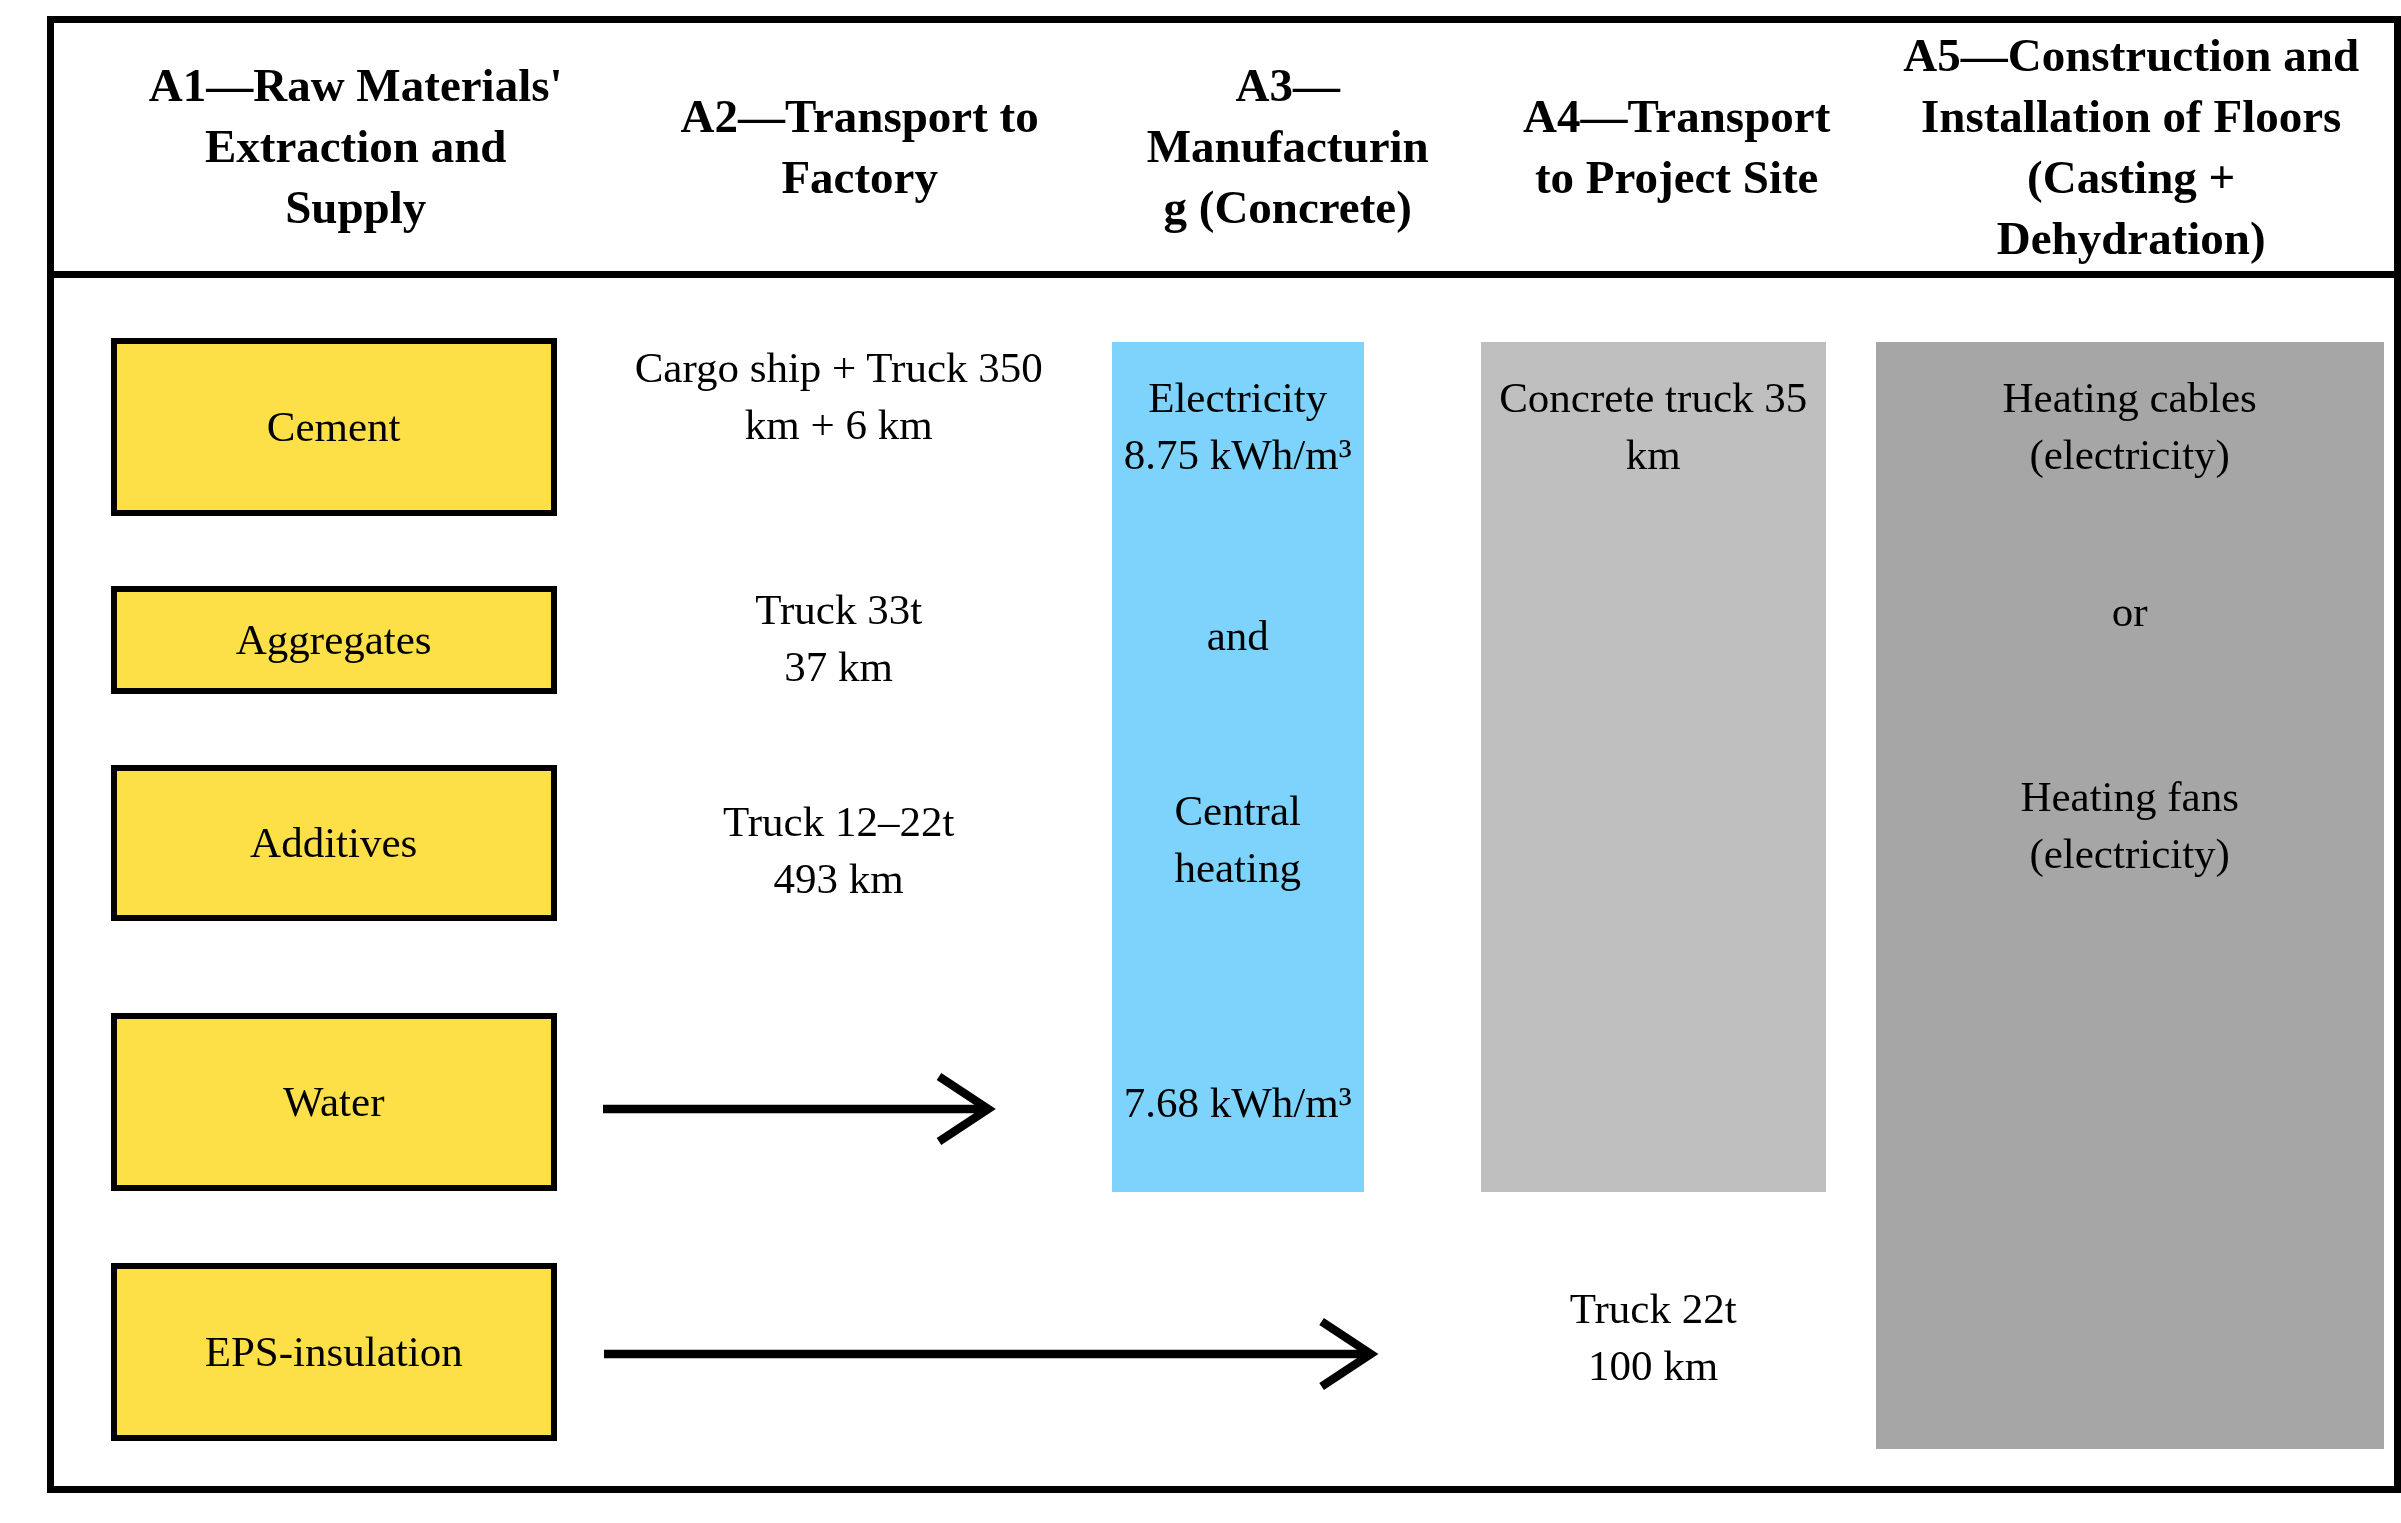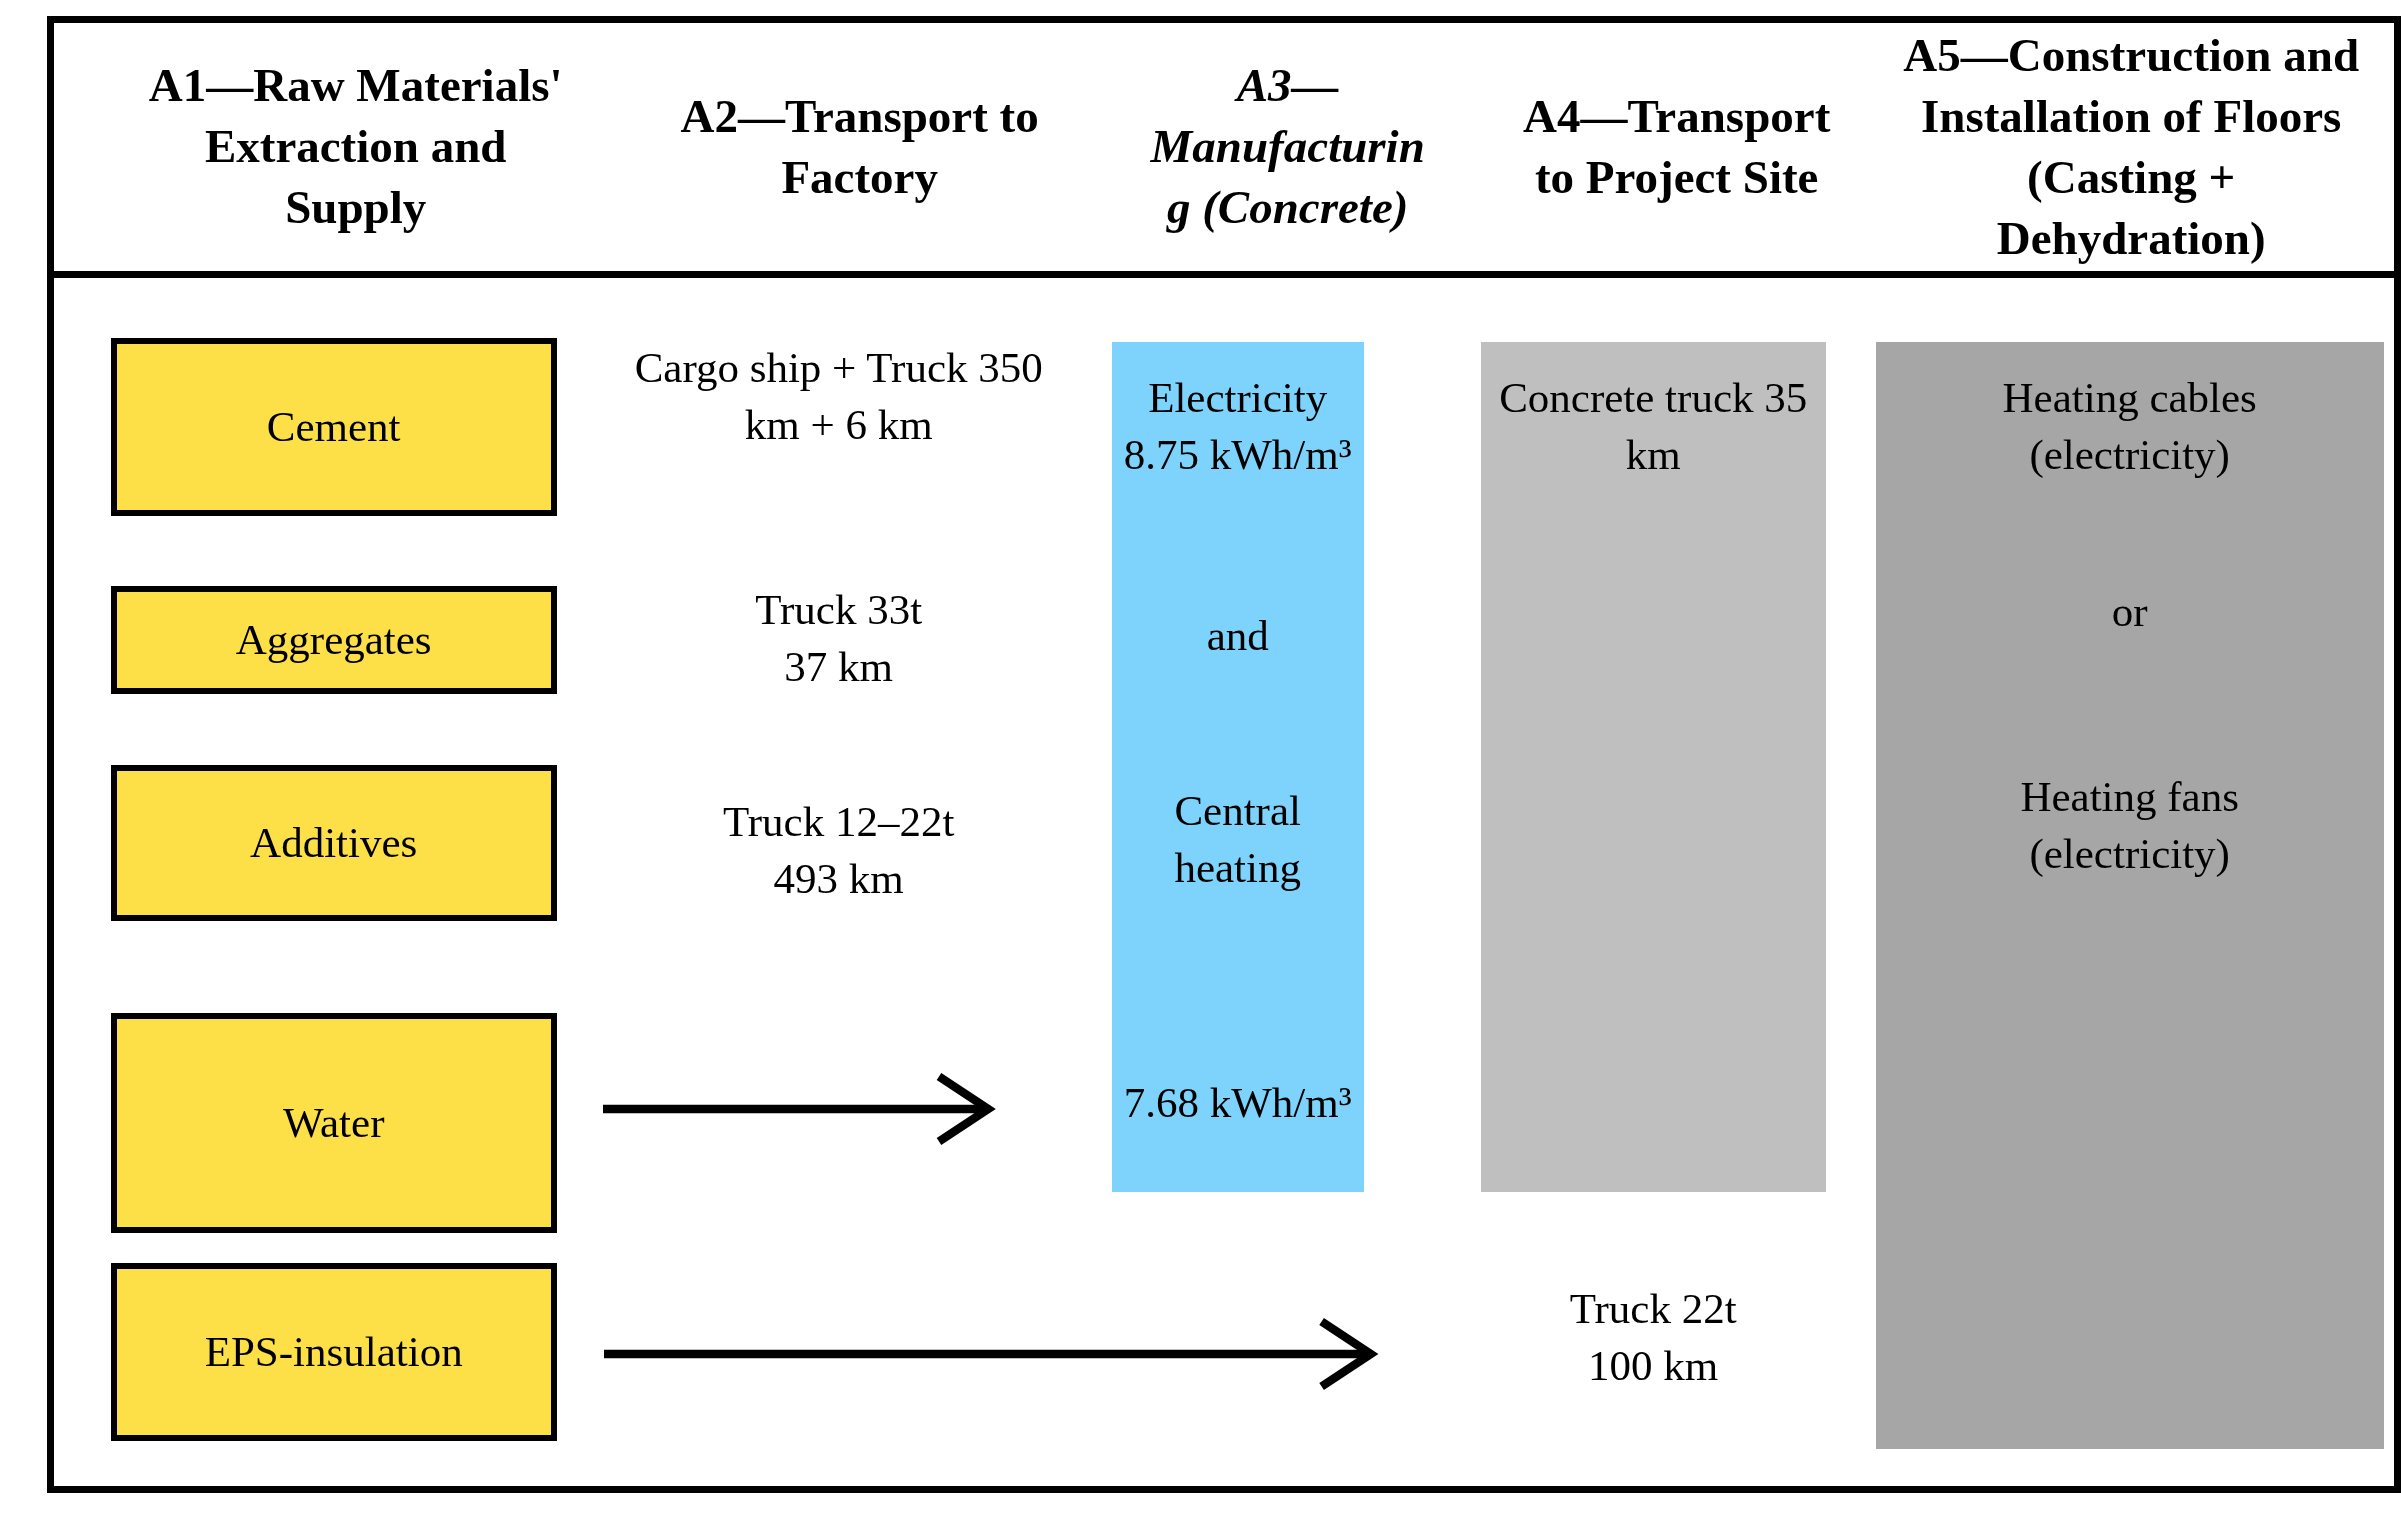--- a/index.html
+++ b/index.html
@@ -84,41 +84,41 @@
 
 <div class="canvas">
   <div class="frame">
 
     <div class="header-row">
       <div class="hcell txt" style="left:37px; width:530px;">A1—Raw Materials'
 Extraction and
 Supply</div>
       <div class="hcell txt" style="left:568px; width:476px;">A2—Transport to
 Factory</div>
-      <div class="hcell txt" style="left:1044px; width:380px;font-style:italic;">A3—
+      <div class="hcell txt" style="left:1044px; width:380px;">A3—
 Manufacturin
 g (Concrete)</div>
       <div class="hcell txt" style="left:1400px; width:446px;">A4—Transport
 to Project Site</div>
       <div class="hcell txt" style="left:1797px; width:561px;">A5—Construction and
 Installation of Floors
 (Casting +
 Dehydration)</div>
     </div>
 
     <div class="matbox" style="top:315px; height:178px;">
       <span class="txt">Cement</span>
     </div>
     <div class="matbox" style="top:563px; height:108px;">
       <span class="txt">Aggregates</span>
     </div>
     <div class="matbox" style="top:742px; height:156px;">
       <span class="txt">Additives</span>
     </div>
-    <div class="matbox" style="top:990px; height:220px;">
+    <div class="matbox" style="top:990px; height:178px;">
       <span class="txt">Water</span>
     </div>
     <div class="matbox" style="top:1240px; height:178px;">
       <span class="txt">EPS-insulation</span>
     </div>
 
     <div class="note txt" style="top:316px;">Cargo ship + Truck 350
 km + 6 km</div>
     <div class="note txt" style="top:558px;">Truck 33t
 37 km</div>

